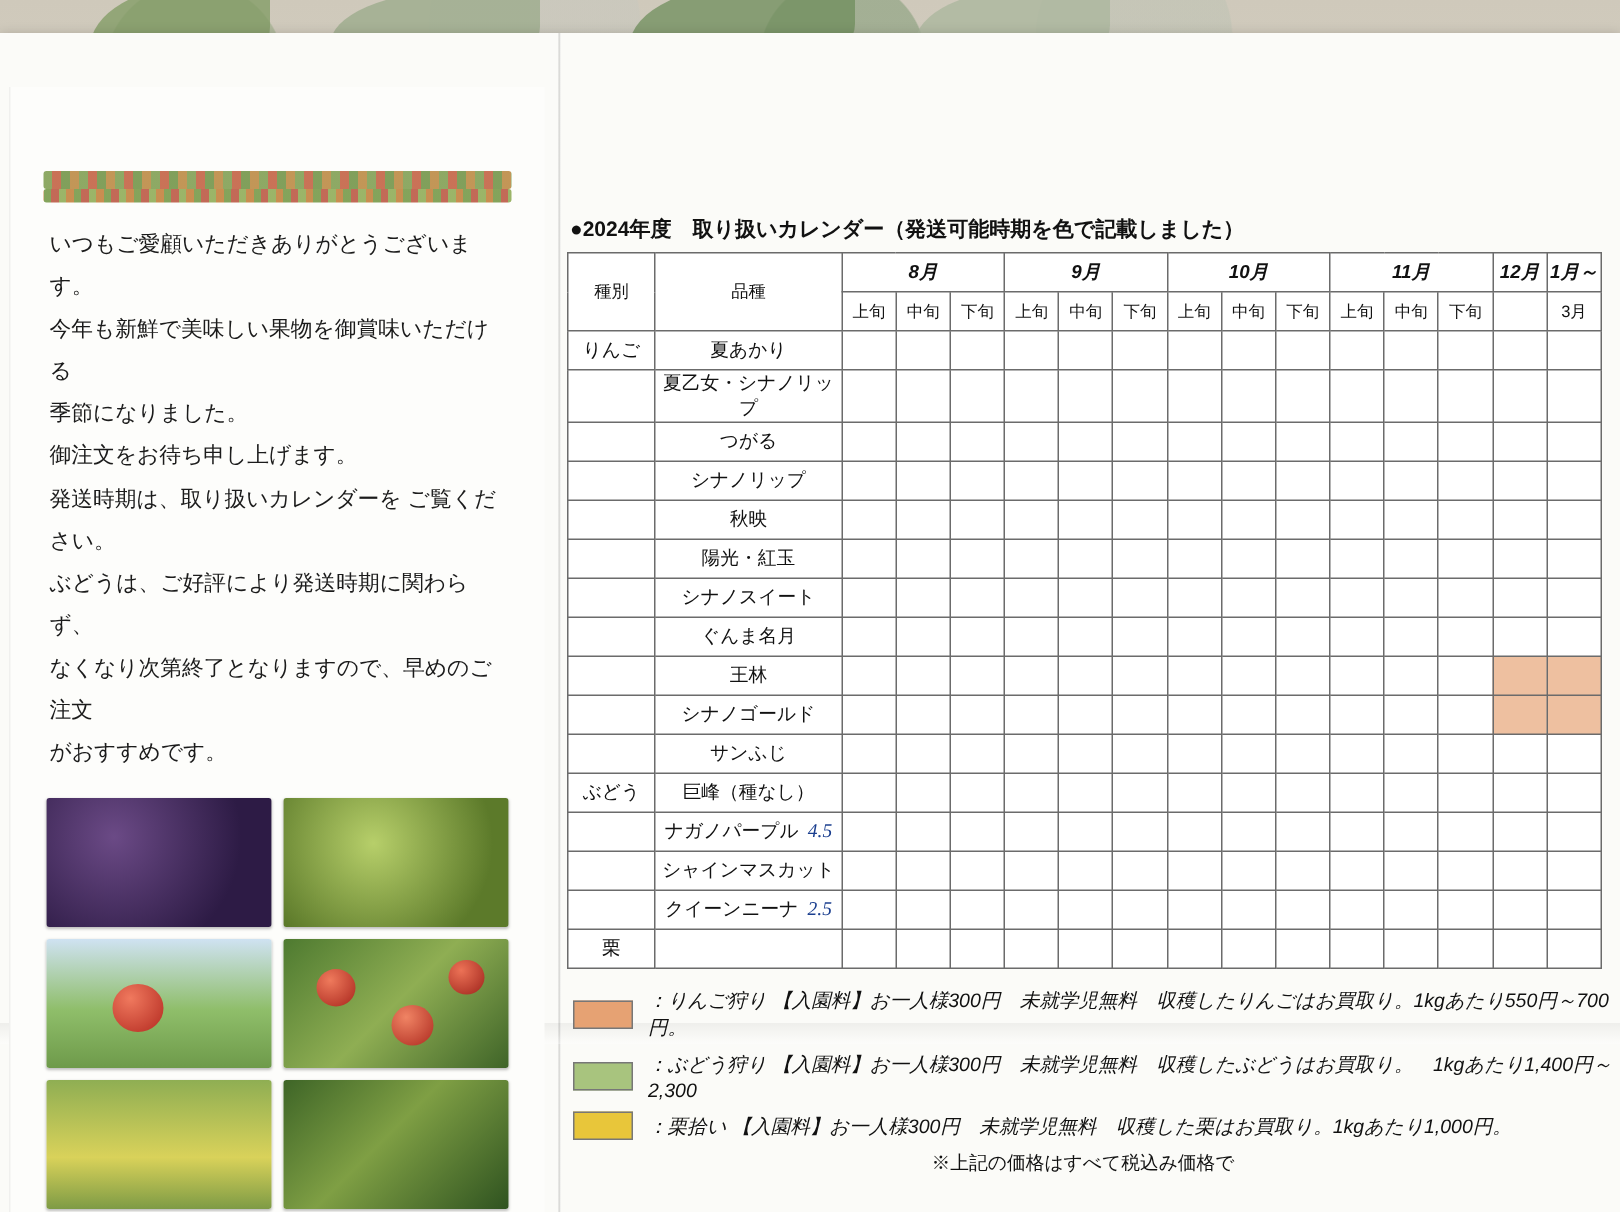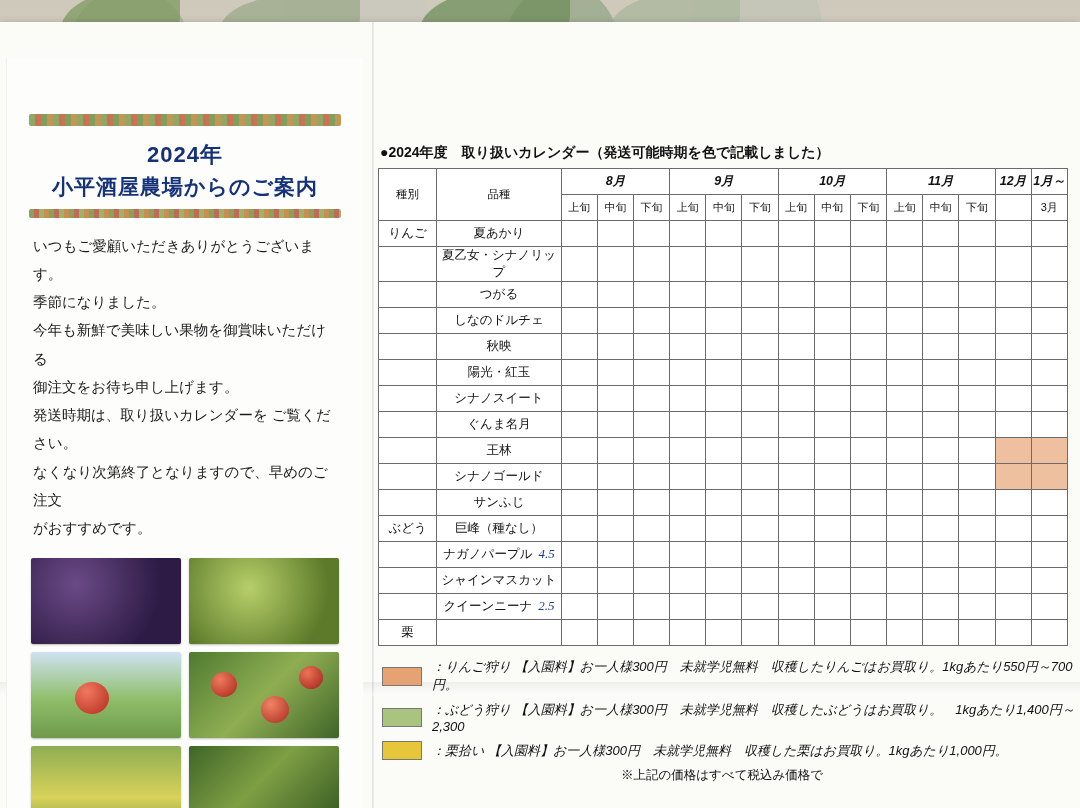--- a/index.html
+++ b/index.html
@@ -119,33 +119,30 @@
   <div class="bg-leaf" style="left:610px;top:-8px;width:130px;height:62px;background:#aab59c;"></div>
 </div>
 
 <div class="leaflet">
   <div class="fold-h" style="top:660px;"></div>
 
   <div class="left">
     <div style="height:56px;"></div>
     <div class="deco"></div>
 
-    <div class="title">
-      <div>2024年</div>
-      <div class="t2">小平酒屋農場からのご案内</div>
-    </div>
 
     <div class="deco wave"></div>
 
     <div class="body-text">
       <p>いつもご愛顧いただきありがとうございます。</p>
+      <p>今年も新鮮で美味しい果物を御賞味いただける</p>
       <p>季節になりました。</p>
-      <p>今年も新鮮で美味しい果物を御賞味いただける</p>
       <p>御注文をお待ち申し上げます。</p>
       <p>発送時期は、取り扱いカレンダーを ご覧ください。</p>
+      <p>ぶどうは、ご好評により発送時期に関わらず、</p>
       <p>なくなり次第終了となりますので、早めのご注文</p>
       <p>がおすすめです。</p>
     </div>
 
     <div class="photos">
       <div class="ph grape-dark"></div>
       <div class="ph grape-green"></div>
       <div class="ph apple-one">
         <div class="fruit" style="left:44px;top:30px;width:34px;height:32px;background:radial-gradient(circle at 35% 30%,#f0795e,#b32a20);"></div>
       </div>
@@ -266,21 +263,21 @@
             <td></td>
             <td></td>
             <td></td>
             <td></td>
             <td></td>
             <td></td>
             <td></td>
           </tr>
           <tr>
             <td class="kind"></td>
-            <td class="hinshu">しなのドルチェ</td>
+            <td class="hinshu">シナノリップ</td>
             <td></td>
             <td></td>
             <td></td>
             <td></td>
             <td class="apple"></td>
             <td class="apple"></td>
             <td class="apple"></td>
             <td></td>
             <td></td>
             <td></td>

